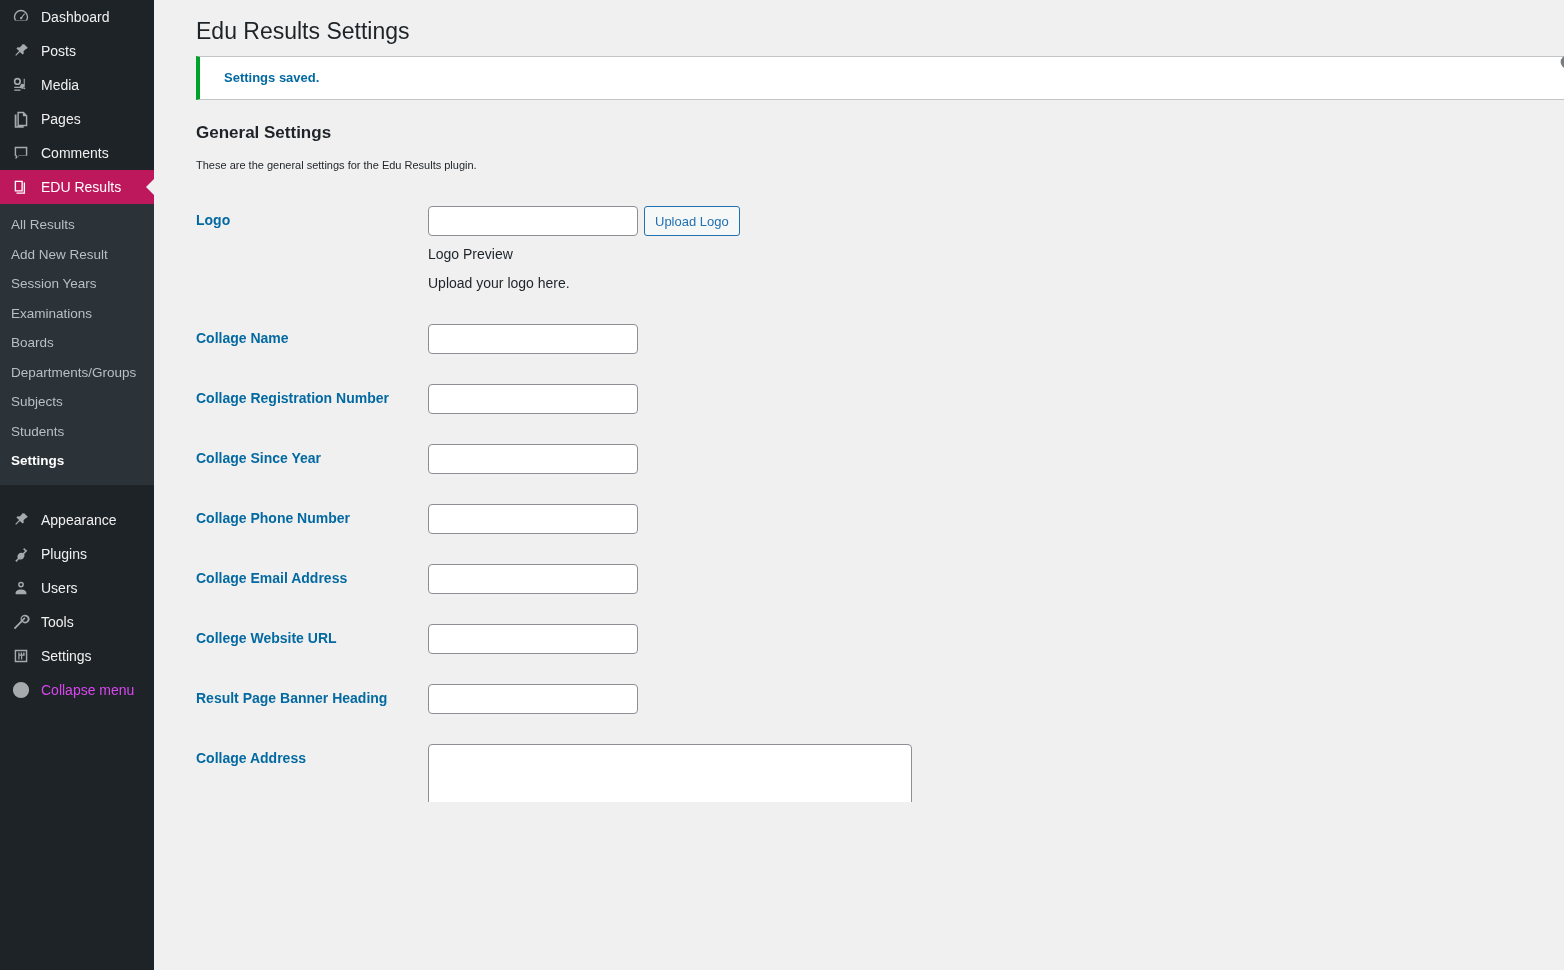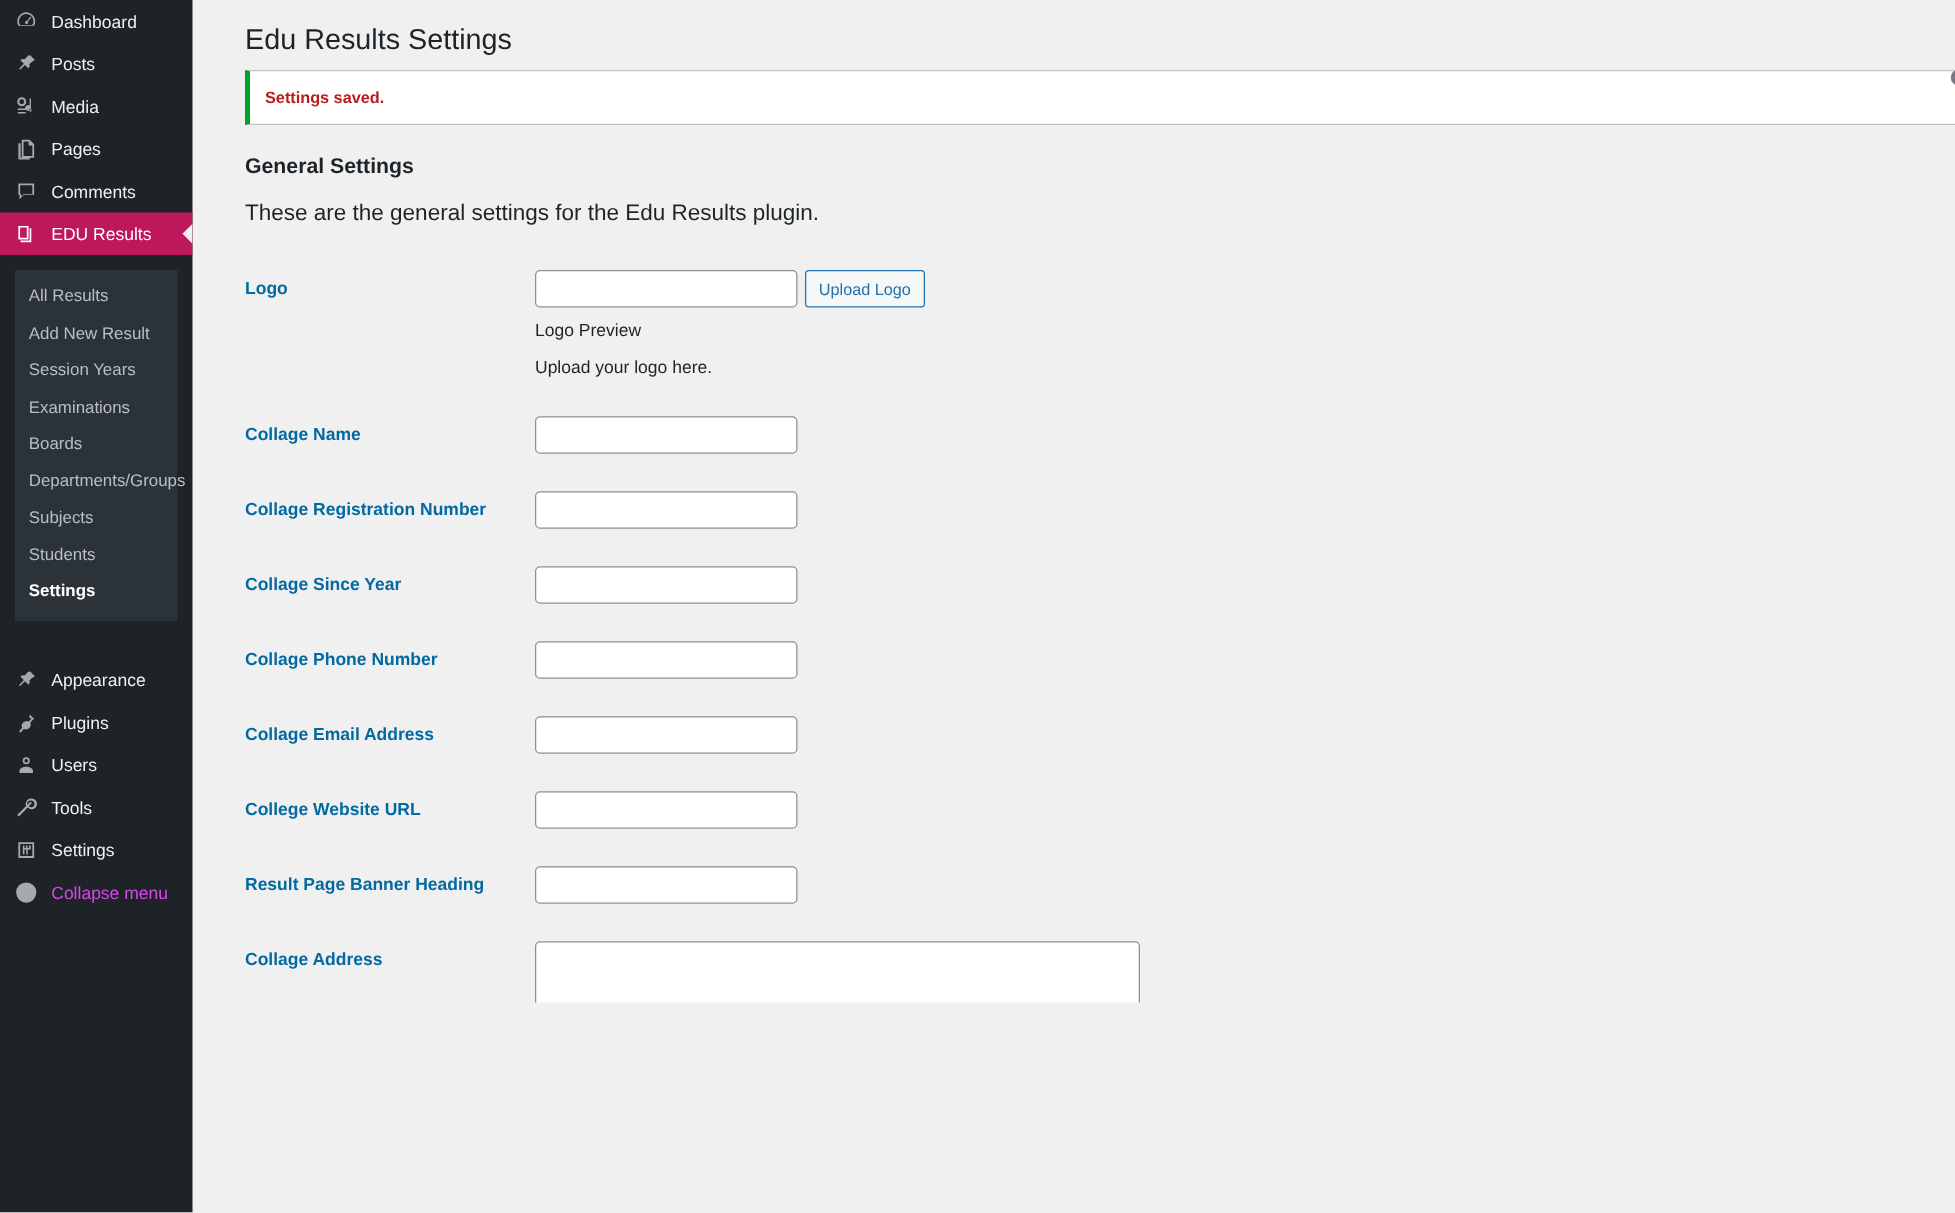--- a/index.html
+++ b/index.html
@@ -43,21 +43,21 @@
   .menu-item.active .mi-icon { color: #fff; }
   .menu-item.active .mi-label { font-weight: 400; }
   .menu-item.active::after {
     content: ""; position: absolute; right: 0; top: 50%;
     transform: translateY(-50%);
     border-style: solid; border-width: 8px 8px 8px 0;
     border-color: transparent #f0f0f1 transparent transparent;
   }
   .menu-sep { height: 9px; }
 
-  .submenu { list-style: none; margin: 12px; padding: 6px 0 9px 0; background: #2c3338; }
+  .submenu { list-style: none; margin: 0; padding: 6px 0 9px 0; background: #2c3338; }
   .submenu-item {
     display: block; padding: 6px 0 6px 11px;
     font-size: 13.5px; color: #b9bfc4; cursor: pointer;
     line-height: 1.3; white-space: nowrap;
   }
   .submenu-item.current { color: #fff; font-weight: 700; }
 
   .collapse-item .mi-label { color: #d946ef; text-align: right; }
   .collapse-item .mi-icon { color: #a7aaad; }
 
@@ -75,35 +75,35 @@
     background: #fff;
     border: 1px solid #c3c4c7;
     border-left: 4px solid #00a32a;
     margin: 5px 0 0 0;
     padding: 1px 12px;
     width: 1380px;
     position: relative;
     height: 44px;
     display: flex; align-items: center;
   }
-  #notice p { margin: 0; font-size: 13px; font-weight: 700; color: #b91c1c; }
+  #notice p { margin: 12px; font-size: 13px; font-weight: 700; color: #0369a1; }
   .dismiss-wrap {
     position: absolute; left: 1382px; top: 51px;
     width: 22px; height: 22px;
     display: flex; align-items: center; justify-content: center;
     cursor: pointer;
   }
   .dismiss-wrap svg { width: 16px; height: 16px; fill: #787c82; }
 
   #section-title {
     font-size: 17px; font-weight: 700; color: #1d2327;
     margin: 22px 0 0 0; line-height: 1.3;
   }
   #section-desc {
-    font-size: 18px; color: #1d2327; margin: 14px 0 0 0; line-height: 1.4;
+    font-size: 11px; color: #1d2327; margin: 14px 0 0 0; line-height: 1.4;
   }
 
   table.form-table { border-collapse: collapse; margin-top: 18px; width: 1380px; }
   table.form-table th {
     text-align: left; vertical-align: top;
     padding: 20px 10px 20px 0;
     width: 222px;
     font-size: 14px; font-weight: 700; color: #0369a1;
     line-height: 1.3;
   }

